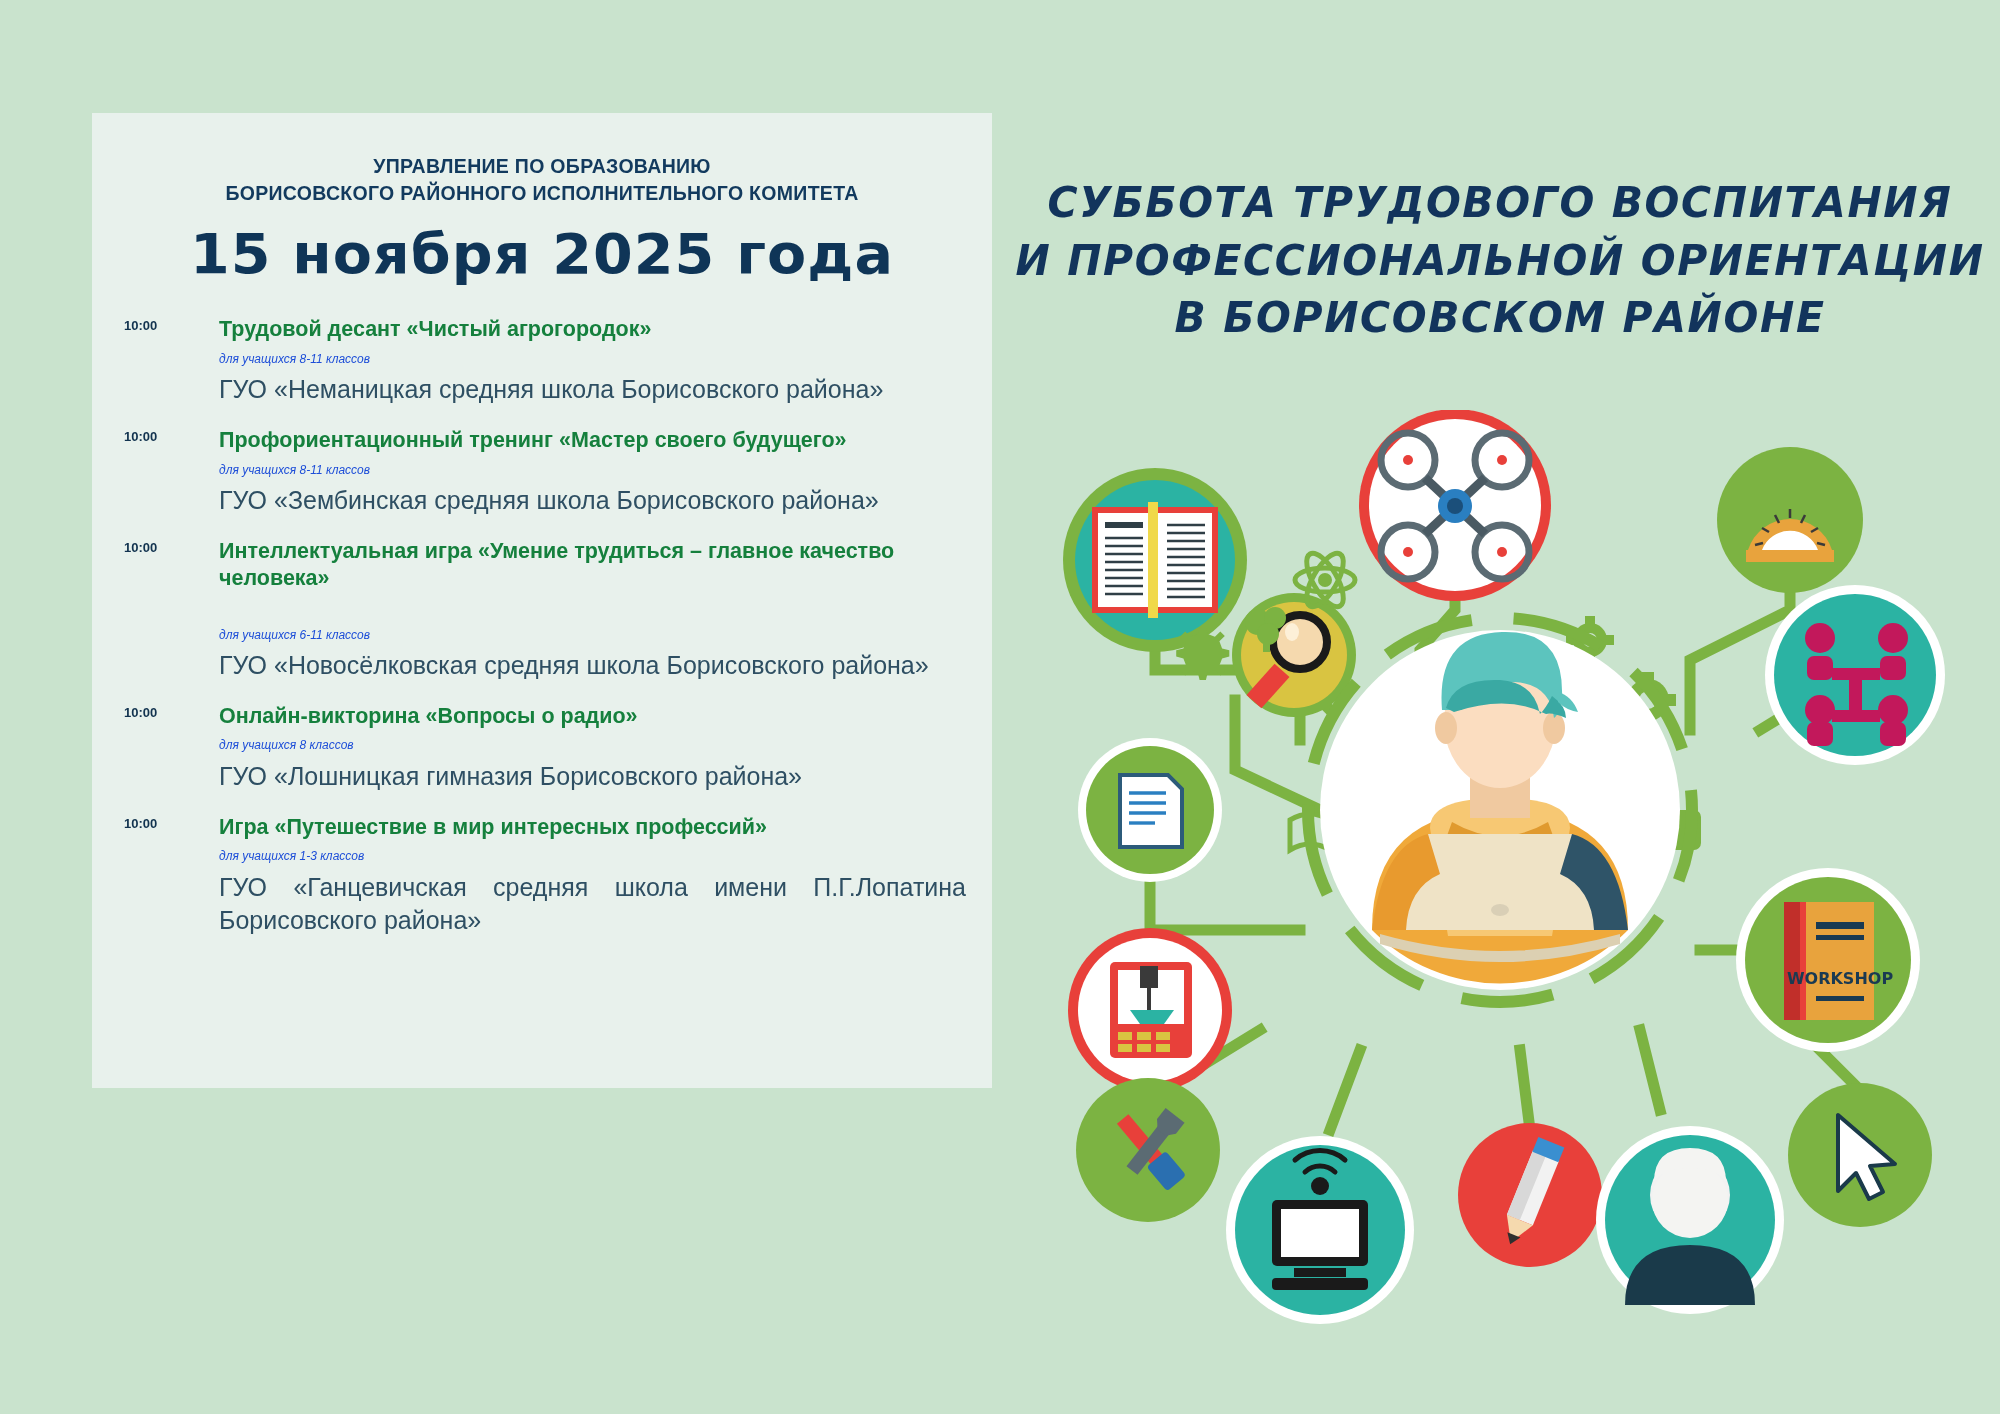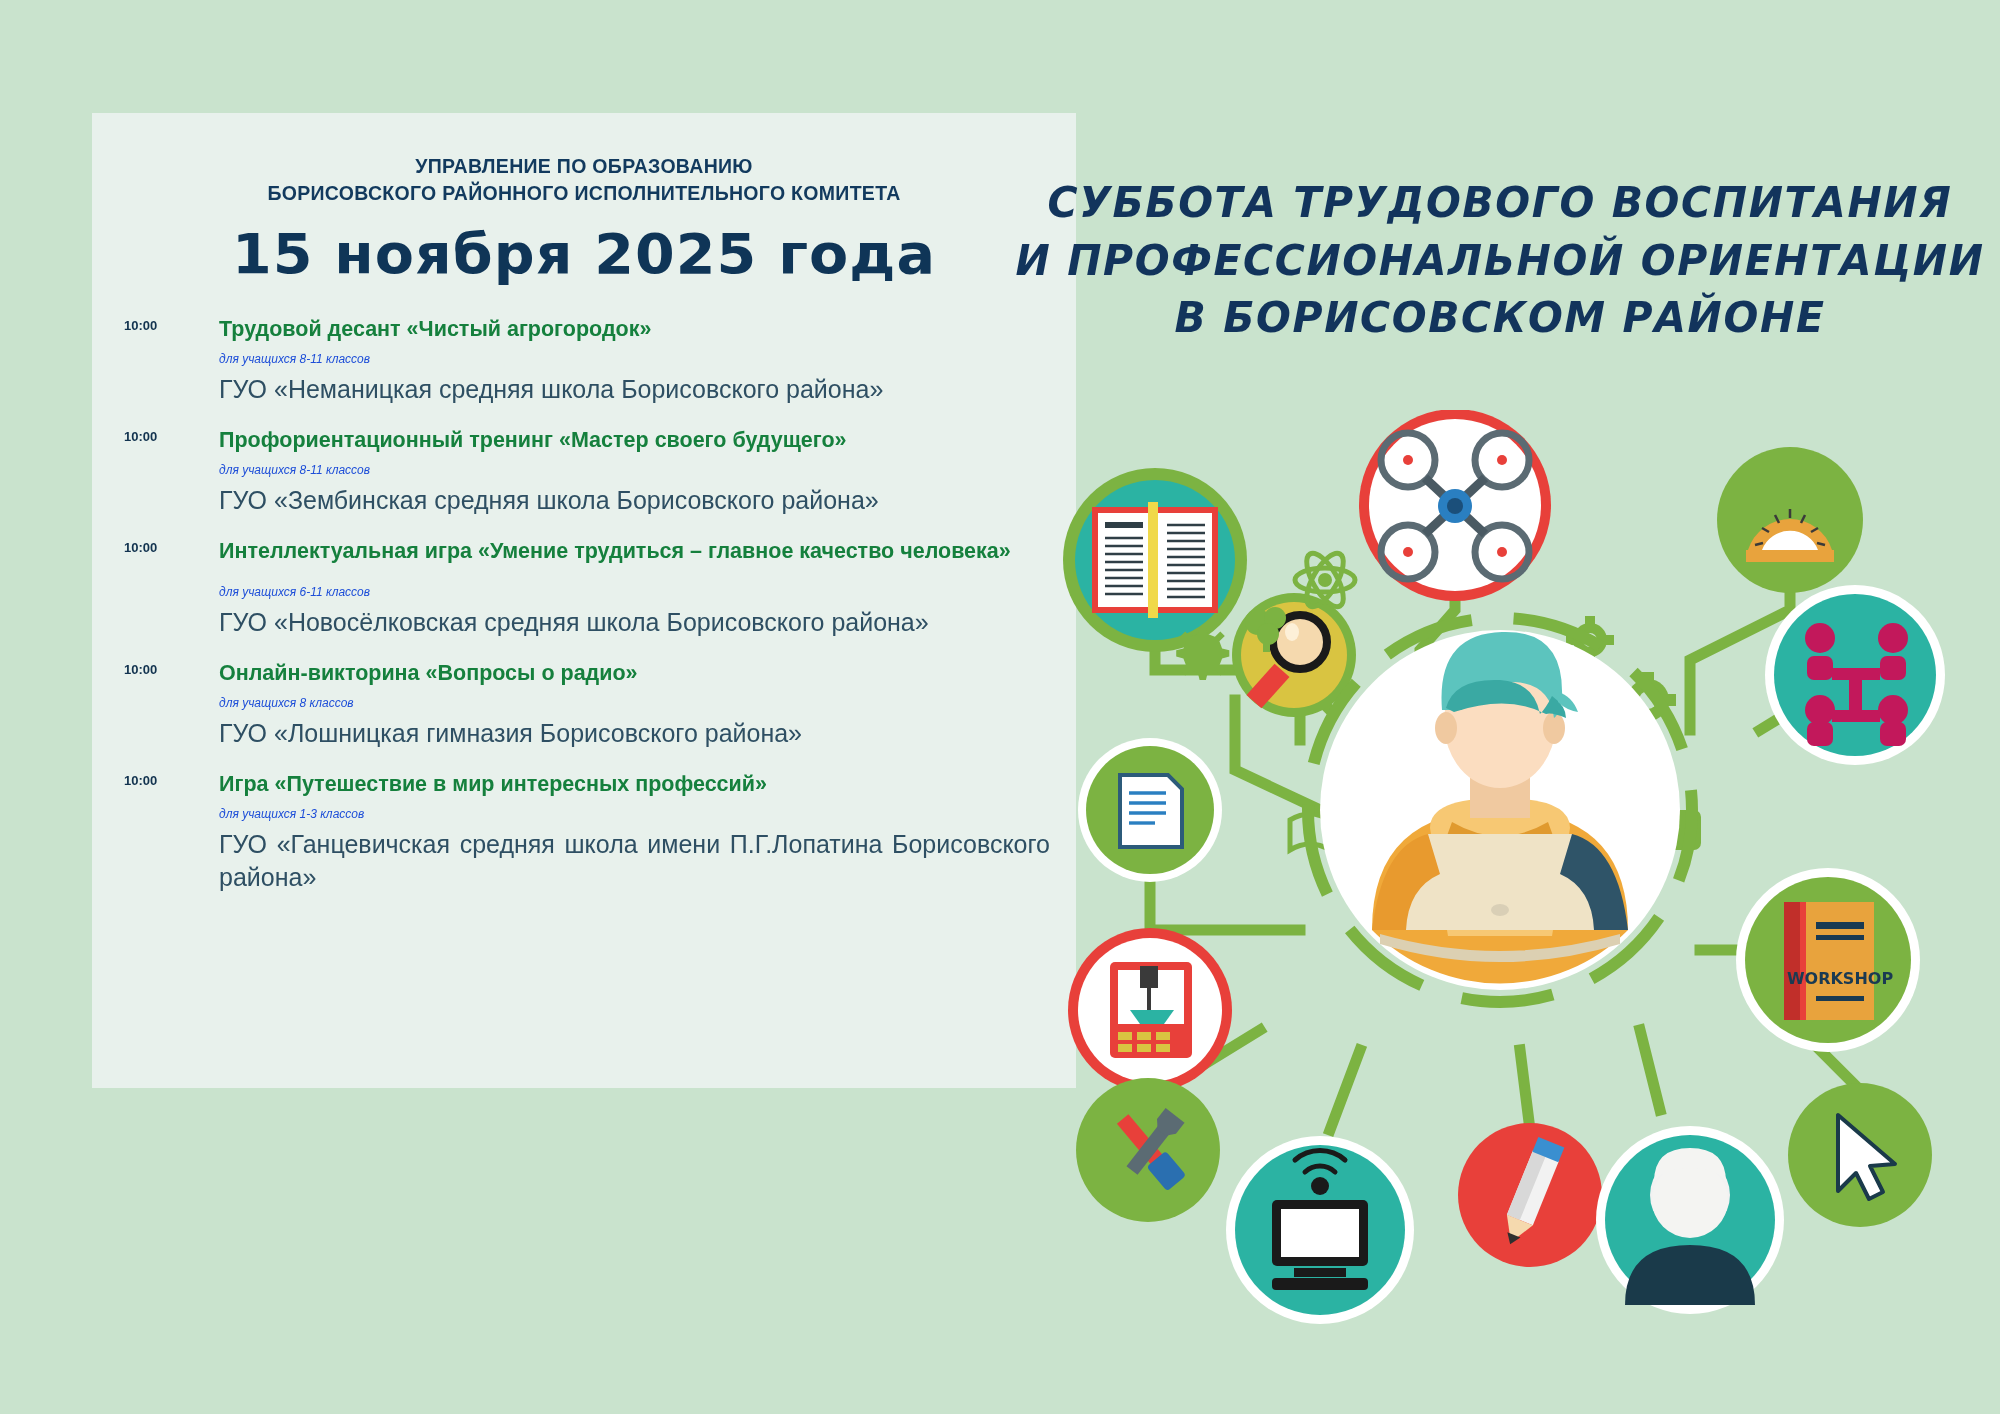--- a/index.html
+++ b/index.html
@@ -7,21 +7,21 @@
     width:2000px;height:1414px;overflow:hidden;
     background:#c9e3cd;
     font-family:"Liberation Sans","DejaVu Sans",sans-serif;
     position:relative;
   }
   .poster{position:absolute;inset:0;}
 
   
   .left-panel{
     position:absolute;
-    left:92px;top:113px;width:984px;height:975px;
+    left:92px;top:113px;width:900px;height:975px;
     background:#e8f1ec;
   }
   .org-block{
     text-align:center;
     padding-top:40px;
     color:#10365a;
   }
   .org-line{
     font-size:19.5px;
     font-weight:bold;
@@ -72,21 +72,21 @@
     margin-bottom:6px;
     line-height:1.3;
   }
   .event .school{
     font-size:25px;
     color:#2e4f63;
     line-height:1.3;
     text-align:justify;
   }
   .event.wide .school{text-align:justify;text-align-last:left;}
-  .event.gap-top .grades{margin-top:20px;}
+  .event.gap-top .grades{margin-top:36px;}
 
   
   .right-panel{
     position:absolute;
     left:1000px;top:0;width:1000px;height:1146px;
   }
   .headline{
     position:absolute;
     left:0;top:178px;width:1000px;
     text-align:center;

